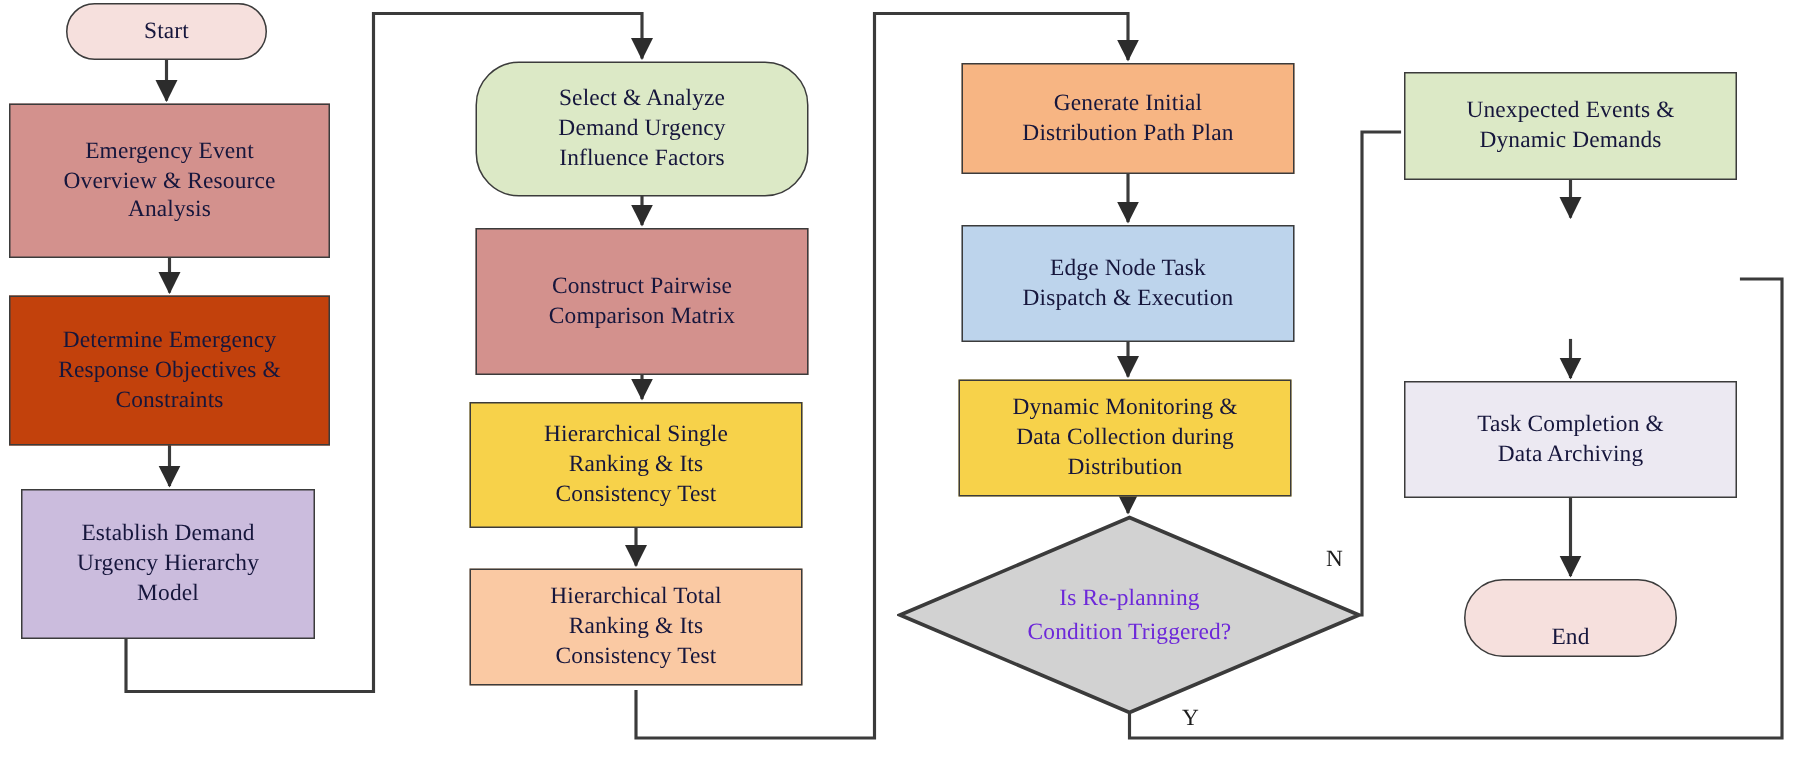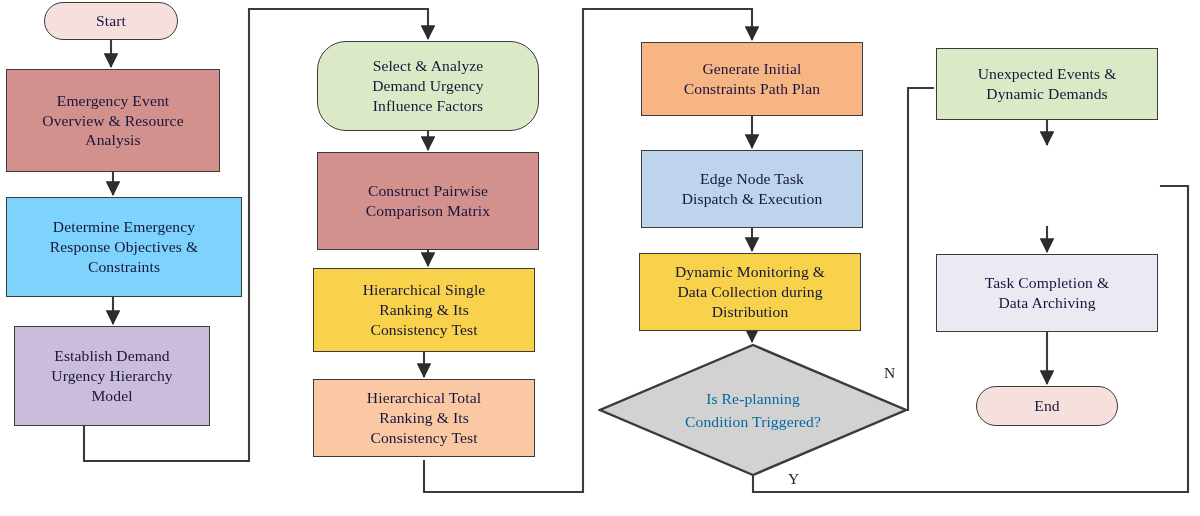--- a/index.html
+++ b/index.html
@@ -40,21 +40,21 @@
     border-width:1.6px;
   }
   .node.diamond{
     border:none;
     background:transparent;
     padding:0;
   }
   .node.diamond .dtext{
     position:relative;
     z-index:2;
-    color:#0369a1;
+    color:#6d28d9;
     font-size:15.6px;
     line-height:1.5;
     font-family:Liberation Serif, serif;
   }
   .node.diamond svg{
     position:absolute;
     left:0; top:0;
     width:100%; height:100%;
     z-index:1;
   }
@@ -117,21 +117,21 @@
   <div class="node term" style="left:44px;top:2px;width:134px;height:38px;background:#f6e0dd;">
     <span class="lbl">Start</span>
   </div>
 
   <div class="node" style="left:6px;top:69px;width:214px;height:103px;background:#d3918d;">
     <span class="lbl">Emergency Event
 Overview &amp; Resource
 Analysis</span>
   </div>
 
-  <div class="node" style="left:6px;top:197px;width:236px;height:100px;background:#7dd3fc;">
+  <div class="node" style="left:6px;top:197px;width:214px;height:100px;background:#c2410c;">
     <span class="lbl">Determine Emergency
 Response Objectives &amp;
 Constraints</span>
   </div>
 
   <div class="node" style="left:14px;top:326px;width:196px;height:100px;background:#cbbcdd;">
     <span class="lbl">Establish Demand
 Urgency Hierarchy
 Model</span>
   </div>
@@ -154,21 +154,21 @@
   </div>
 
   <div class="node" style="left:313px;top:379px;width:222px;height:78px;background:#fac9a3;">
     <span class="lbl">Hierarchical Total
 Ranking &amp; Its
 Consistency Test</span>
   </div>
 
   <div class="node" style="left:641px;top:42px;width:222px;height:74px;background:#f7b583;">
     <span class="lbl">Generate Initial
-Constraints Path Plan</span>
+Distribution Path Plan</span>
   </div>
 
   <div class="node" style="left:641px;top:150px;width:222px;height:78px;background:#bdd4ec;">
     <span class="lbl">Edge Node Task
 Dispatch &amp; Execution</span>
   </div>
 
   <div class="node" style="left:639px;top:253px;width:222px;height:78px;background:#f7d24a;">
     <span class="lbl">Dynamic Monitoring &amp;
 Data Collection during
@@ -187,20 +187,20 @@
     <span class="lbl">Unexpected Events &amp;
 Dynamic Demands</span>
   </div>
 
 
   <div class="node" style="left:936px;top:254px;width:222px;height:78px;background:#ece9f2;">
     <span class="lbl">Task Completion &amp;
 Data Archiving</span>
   </div>
 
-  <div class="node term" style="left:976px;top:386px;width:142px;height:40px;background:#f6e0dd;">
+  <div class="node term" style="left:976px;top:386px;width:142px;height:52px;background:#f6e0dd;align-items:flex-end;">
     <span class="lbl">End</span>
   </div>
 
   <div class="edge-label" style="left:884px;top:364px;">N</div>
   <div class="edge-label" style="left:788px;top:470px;">Y</div>
 
 </div>
 
 </body></html>

